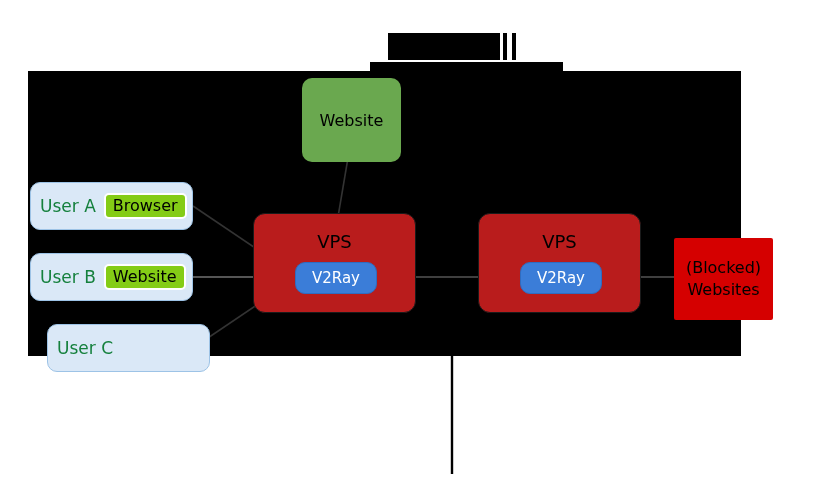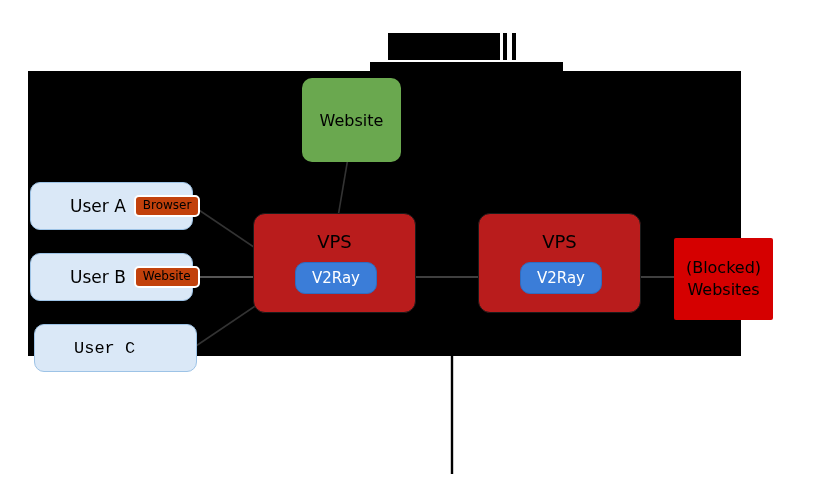--- a/index.html
+++ b/index.html
@@ -91,37 +91,36 @@
     height: 48px;
     background: #dae8f7;
     border: 1px solid #9dc3e6;
     border-radius: 10px;
     justify-content: flex-start;
     padding-left: 9px;
     gap: 8px;
   }
   .user-label {
     font-size: 17px;
-    color: #000000;
+    color: #15803d;
     white-space: nowrap;
-    margin-left: 30px;
   }
   .device-chip {
-    background: #c2410c;
+    background: #84cc16;
     border: 2px solid #ffffff;
     border-radius: 5px;
     color: #000000;
-    font-size: 12px;
+    font-size: 16px;
     padding: 2px 7px 3px 7px;
     white-space: nowrap;
     line-height: 1.1;
   }
   #user-a { left: 30px; top: 182px; }
   #user-b { left: 30px; top: 253px; }
-  #user-c { left: 34px; top: 324px; font-family: Liberation Mono, monospace; }
+  #user-c { left: 47px; top: 324px; }
 
   
   .vps-box {
     width: 163px;
     height: 100px;
     background: #b91c1c;
     border: 1px solid #1a1a1a;
     border-radius: 12px;
     flex-direction: column;
     justify-content: flex-start;

